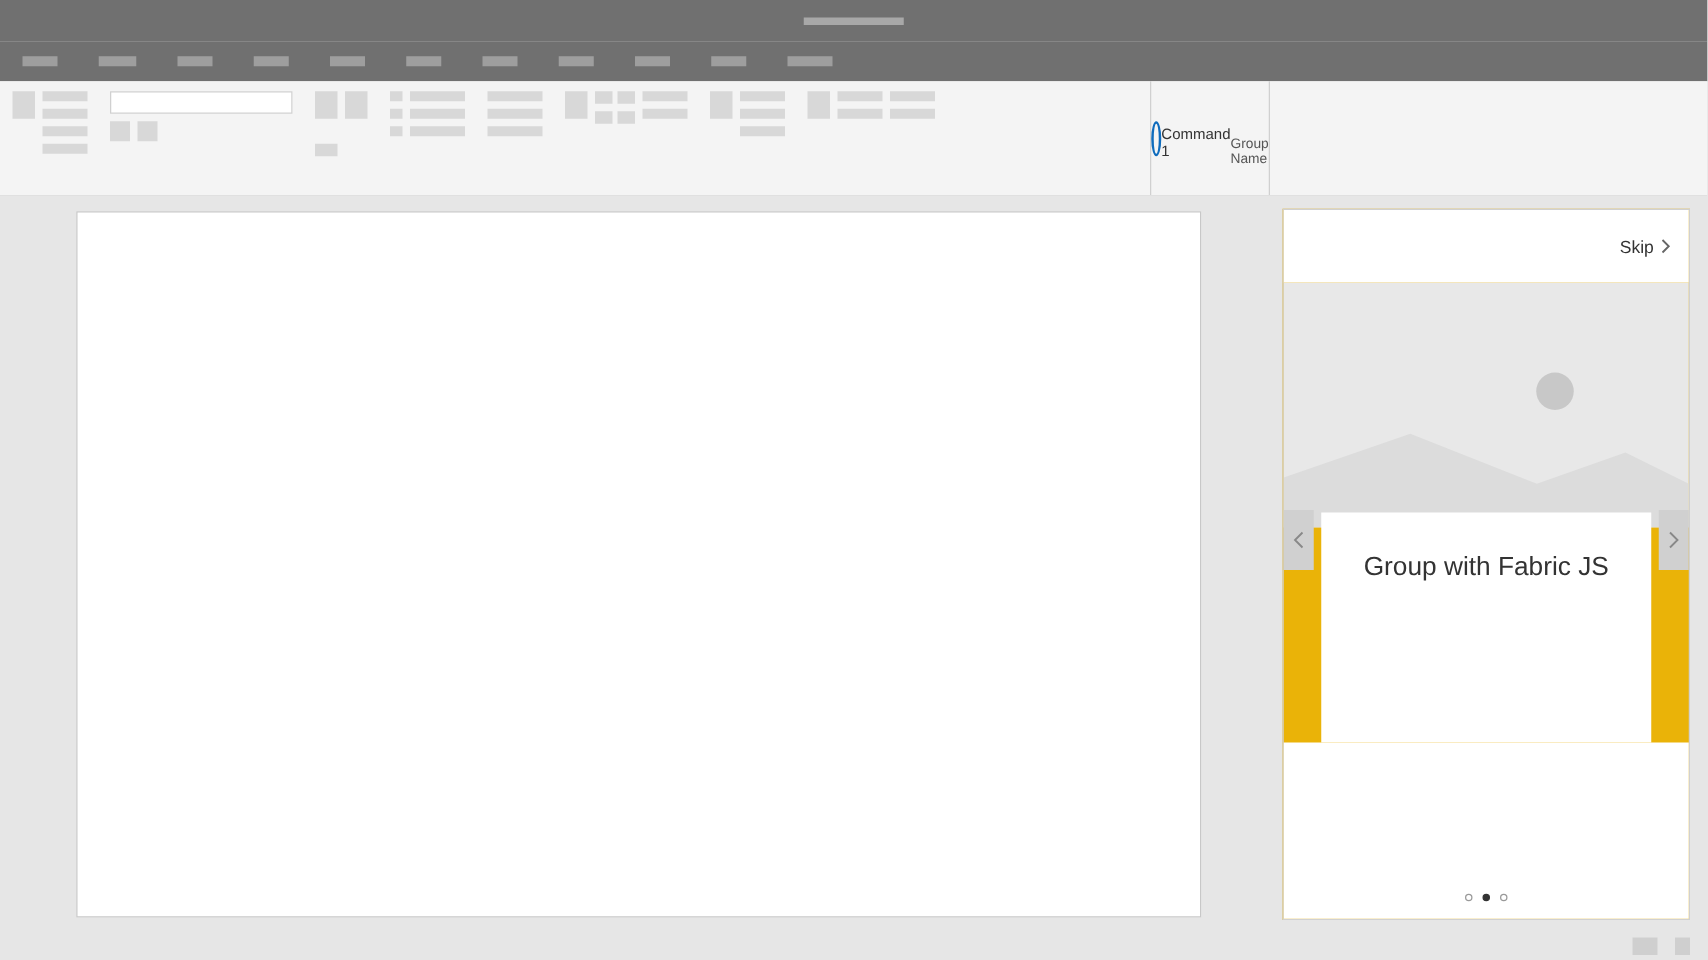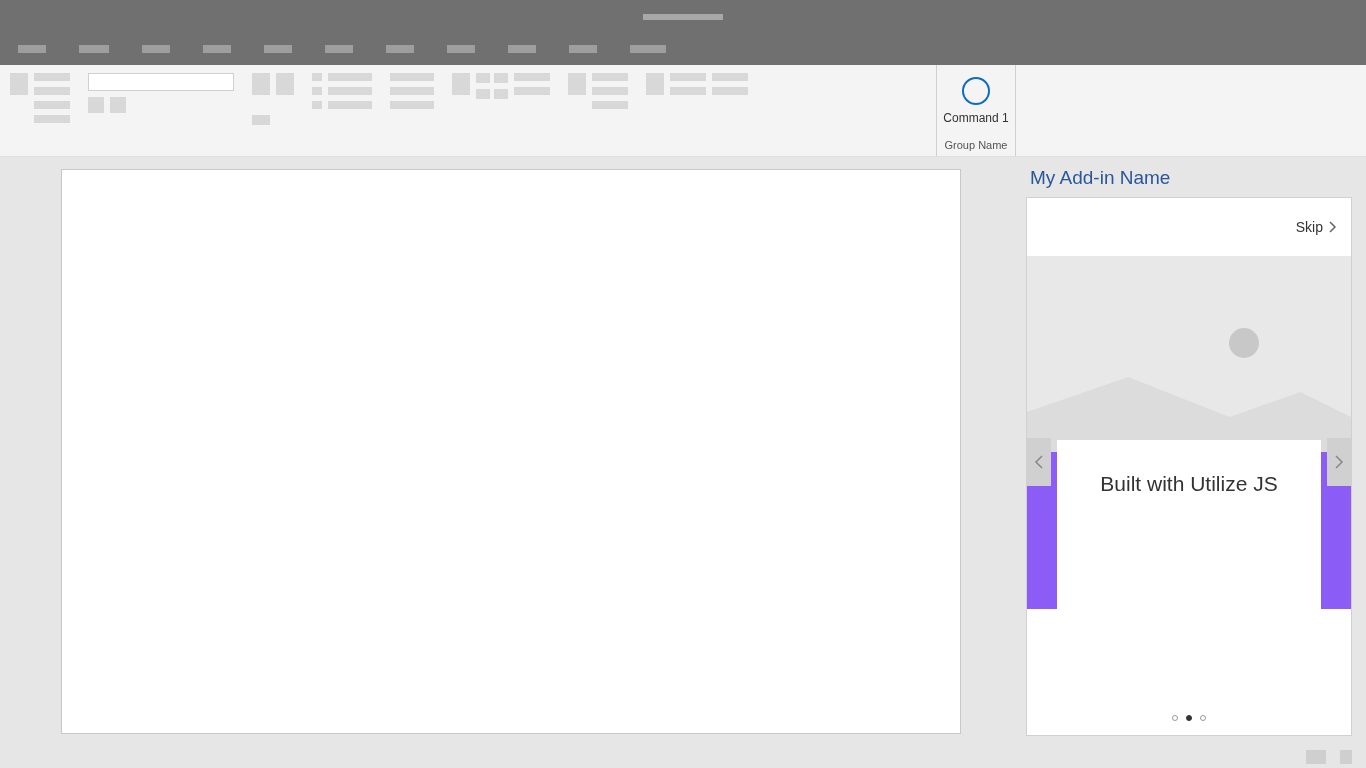--- a/index.html
+++ b/index.html
@@ -43,27 +43,27 @@
 .ribbon-groups {
   flex: 1;
   display: flex;
   padding: 8px 10px 0 10px;
   gap: 18px;
 }
 .rg { display: flex; flex-direction: column; gap: 2px; }
 .rg-body { display: flex; gap: 6px; align-items: flex-start; }
 .ph { background: #d8d8d8; }
 .ribbon-command {
-  width: 80px;
+  width: 96px;
   border-left: 1px solid #d0d0d0;
   border-right: 1px solid #d0d0d0;
   display: flex;
-  flex-direction: column;
-  align-items: center;
-  justify-content: center;
+  flex-direction: row;
+  align-items: center;
+  justify-content: flex-start;
   padding-top: 6px;
 }
 .command-circle {
   width: 28px;
   height: 28px;
   border: 2.5px solid #0f6cbd;
   border-radius: 50%;
   margin-bottom: 6px;
 }
 .command-label {
@@ -99,21 +99,21 @@
 }
 .taskpane-title {
   font-size: 19px;
   font-weight: 300;
   color: #2b579a;
   margin-bottom: 8px;
   padding-left: 4px;
 }
 .carousel {
   flex: 1;
-  background: #8b5cf6;
+  background: #eab308;
   border: 1px solid #d0d0d0;
   position: relative;
   display: flex;
   flex-direction: column;
 }
 .skip-row {
   height: 58px;
   display: flex;
   align-items: center;
   justify-content: flex-end;
@@ -341,38 +341,37 @@
     <div class="group-name">Group Name</div>
   </div>
   <div style="width:350px"></div>
 </div>
 
 <div class="workspace">
   <div class="canvas-area">
     <div class="document"></div>
   </div>
   <div class="taskpane">
-    <div class="taskpane-title">My Add-in Name</div>
     <div class="carousel">
       <div class="skip-row">
         <span class="skip-label">Skip</span>
         <span>
           <svg width="8" height="12" viewBox="0 0 8 12">
               <path d="M1 1 L6 6 L1 11" stroke="#666" stroke-width="1.5" fill="none"></path>
             </svg>
         </span>
       </div>
       <div class="hero">
         <div class="sun"></div>
         <svg class="mountains" viewBox="0 0 320 90" preserveAspectRatio="none">
           <polygon points="0,90 0,50 100,15 200,55 270,30 320,55 320,90" fill="#dcdcdc"></polygon>
         </svg>
       </div>
       <div class="card-body">
-        <div class="card-title">Built with Utilize JS</div>
+        <div class="card-title">Group with Fabric JS</div>
       </div>
       <div class="card-lower"></div>
       <div class="nav-arrow nav-prev">
         <svg width="10" height="14" viewBox="0 0 10 14">
             <path d="M8 1 L2 7 L8 13" stroke="#888" stroke-width="1.5" fill="none"></path>
           </svg>
       </div>
       <div class="nav-arrow nav-next">
         <svg width="10" height="14" viewBox="0 0 10 14">
             <path d="M2 1 L8 7 L2 13" stroke="#888" stroke-width="1.5" fill="none"></path>

